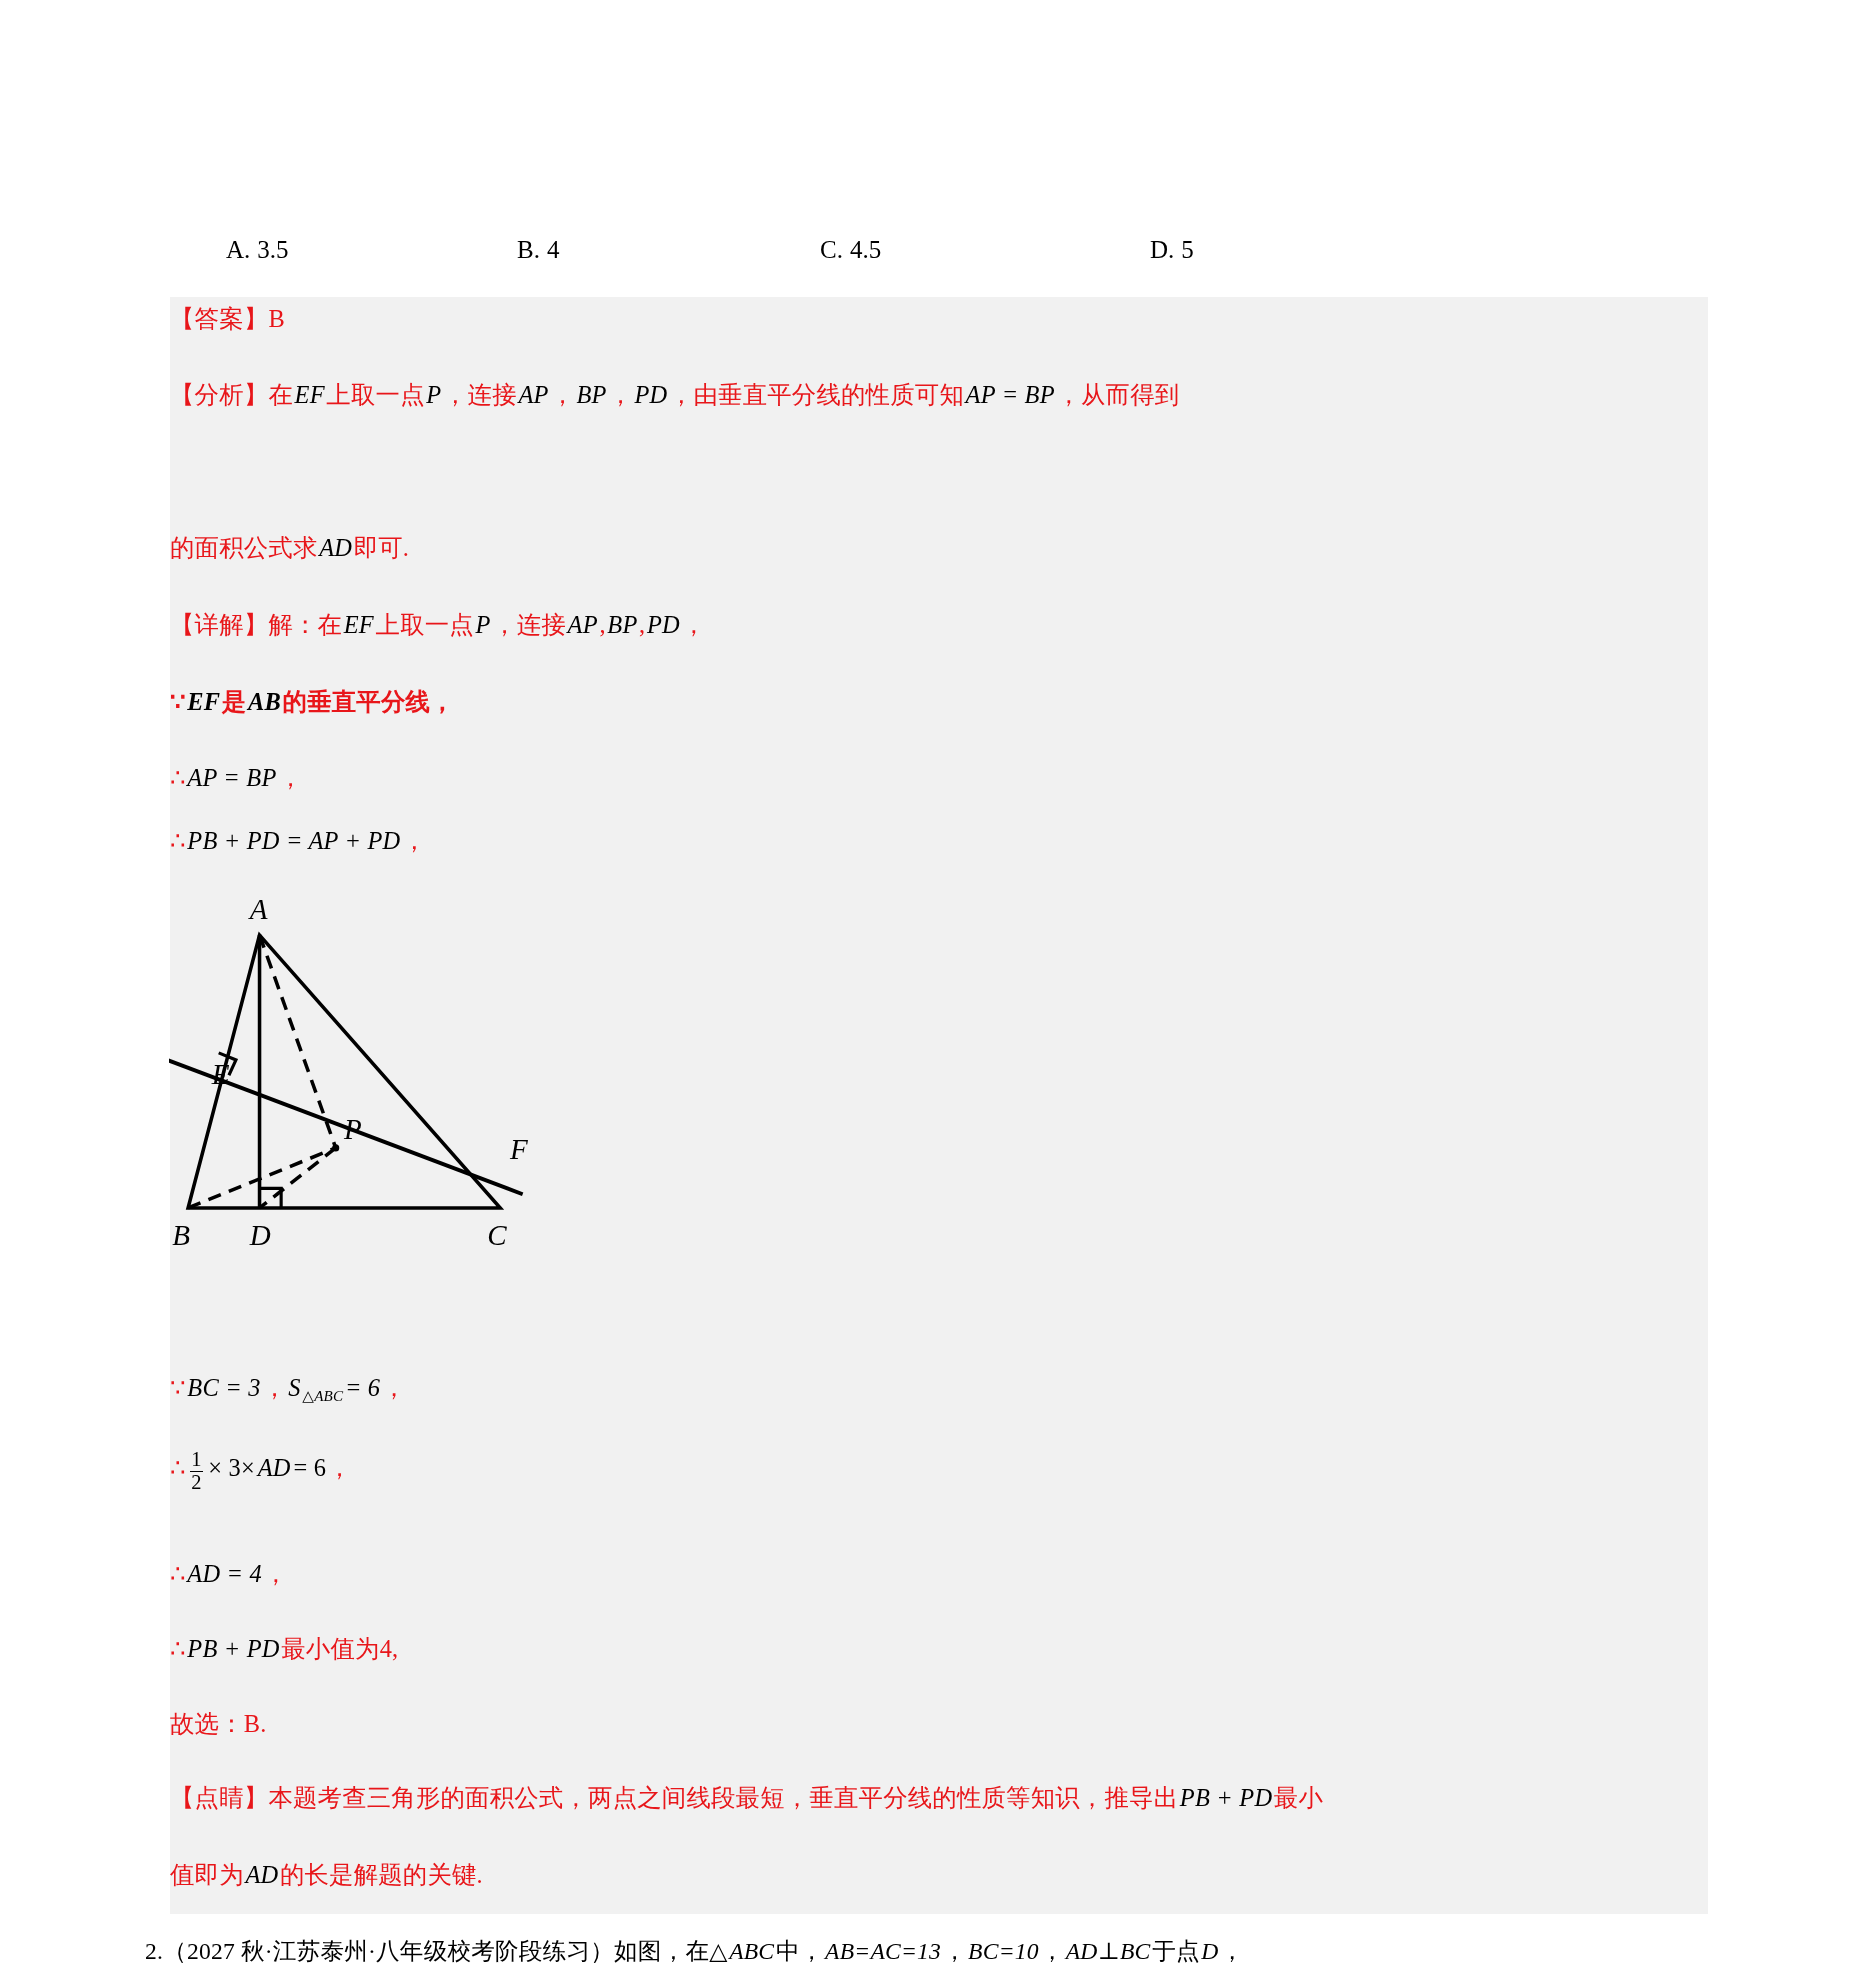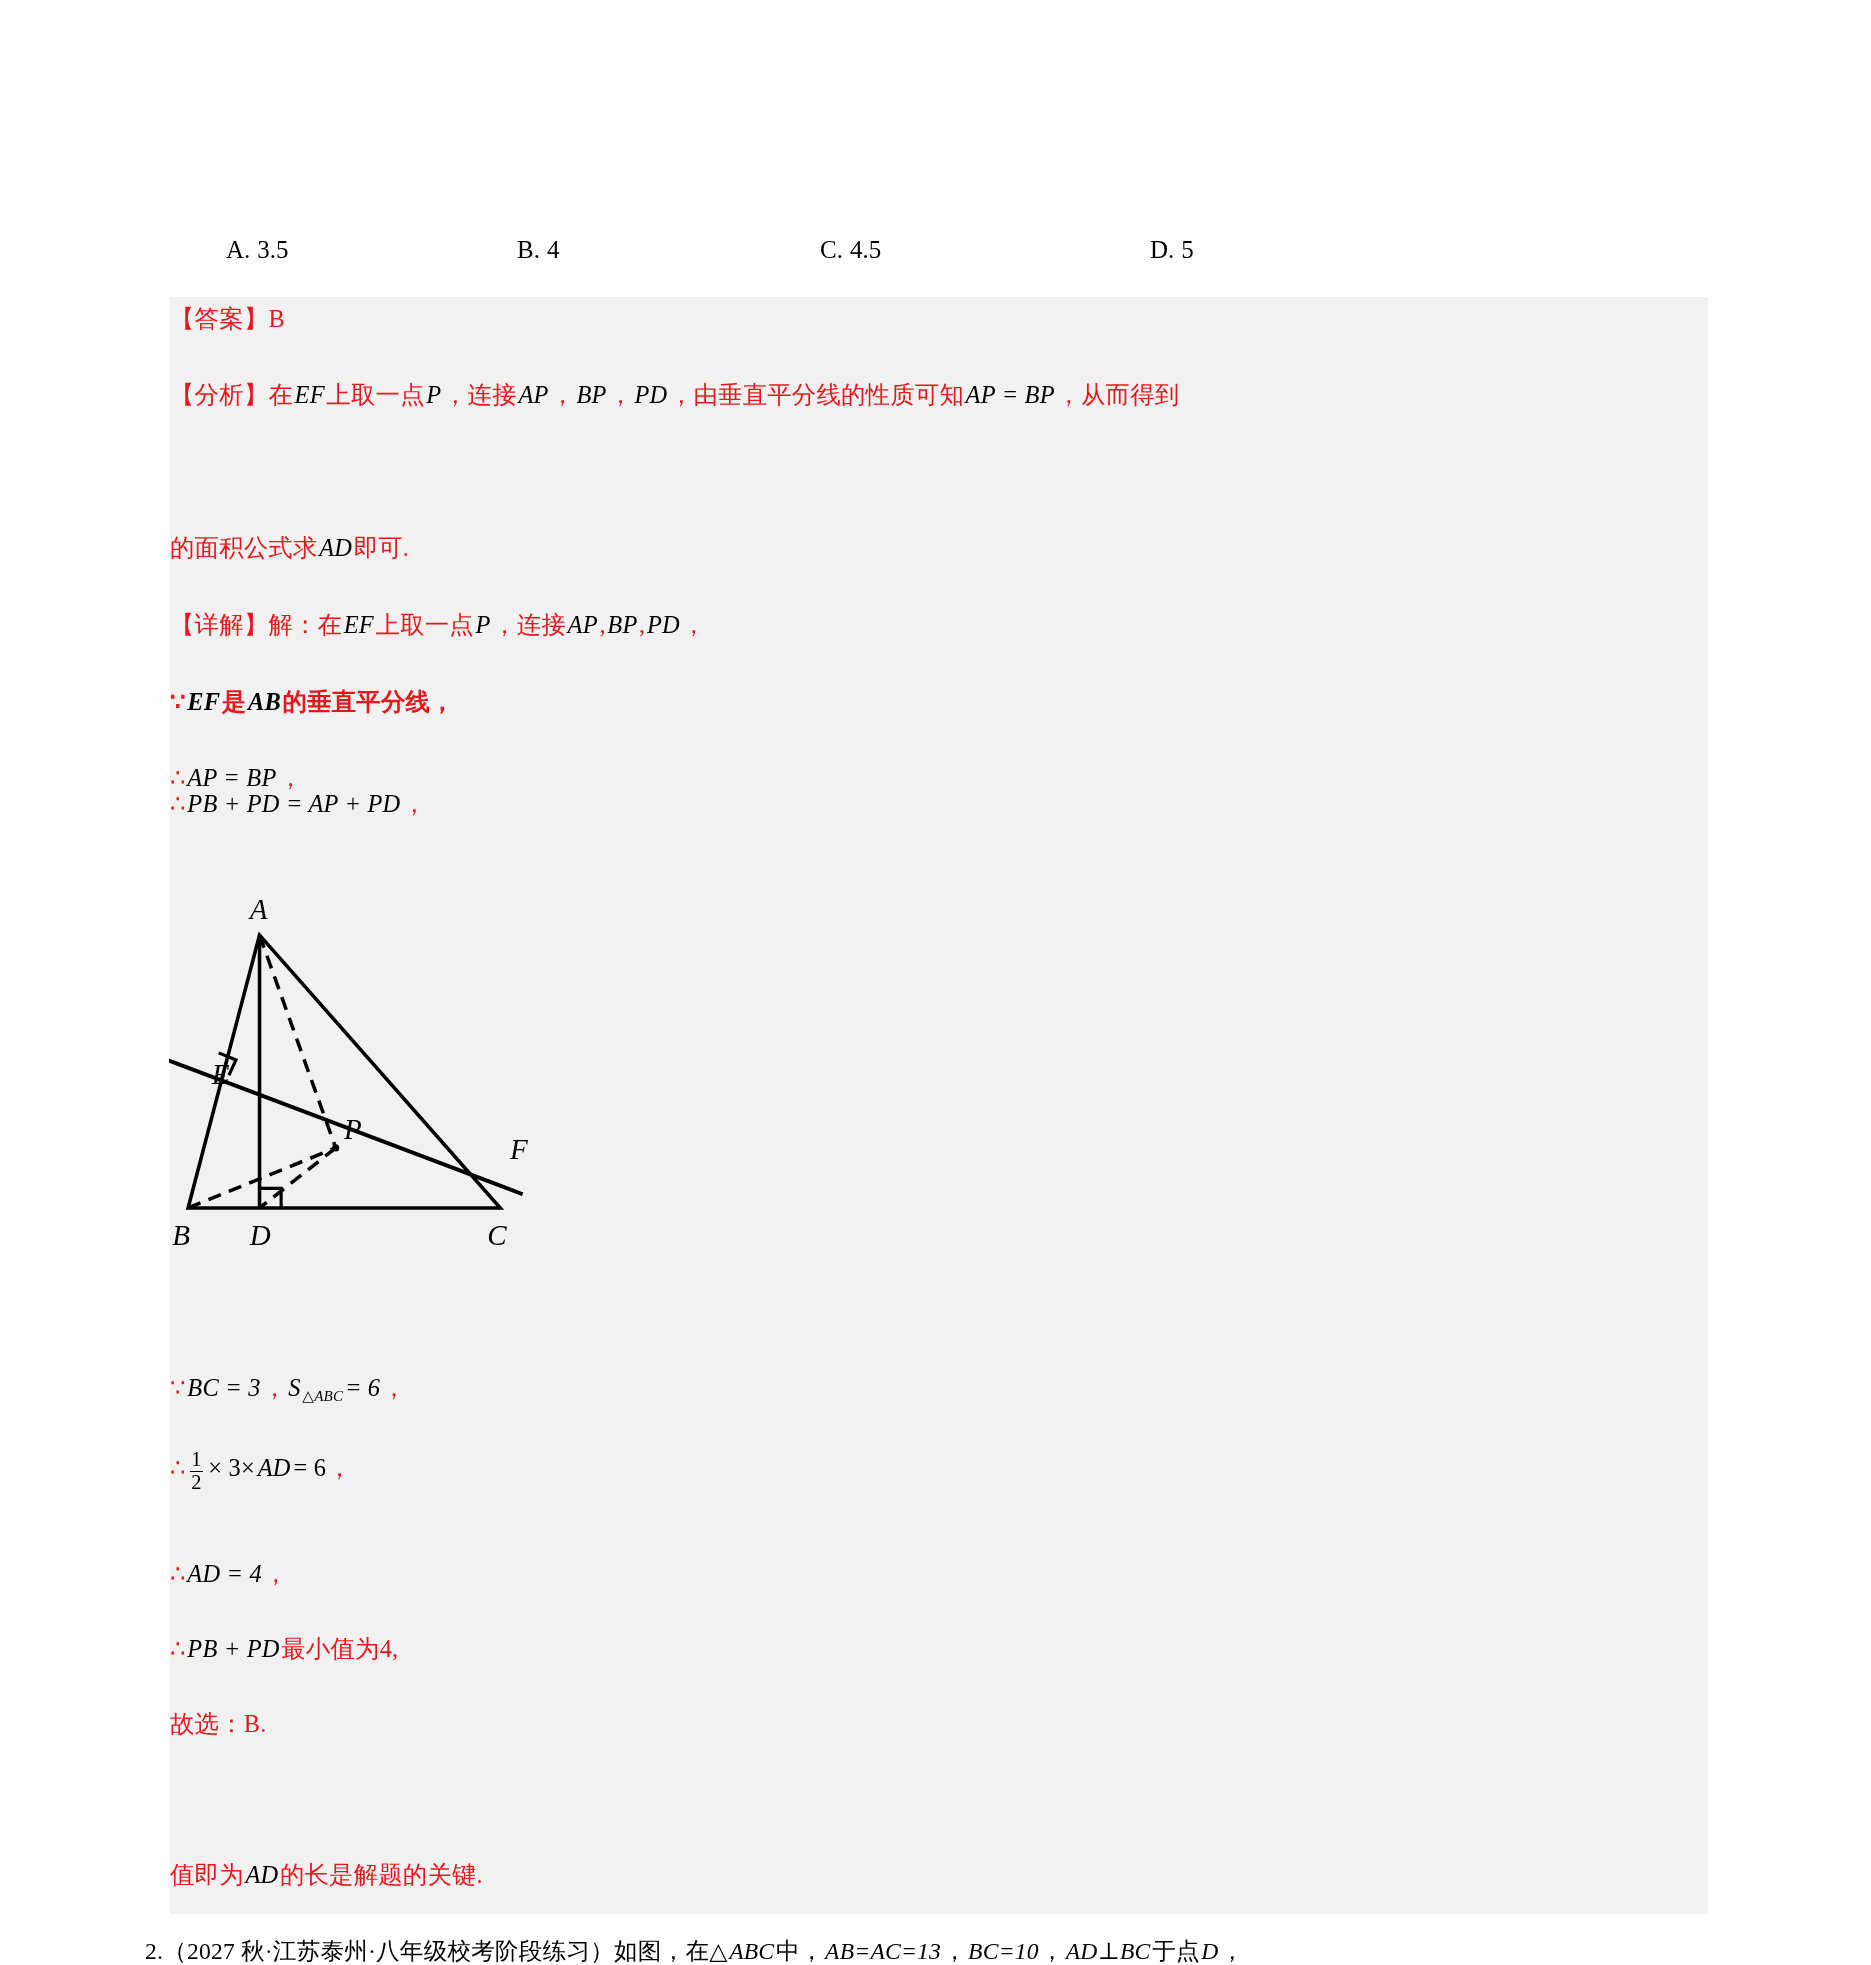--- a/index.html
+++ b/index.html
@@ -142,21 +142,21 @@
   </div>
 
   <div class="ln" style="left:170px; top:690px;font-weight:bold;">
     <span class="red">∵</span><span class="m">EF</span><span class="red">是</span><span class="m">AB</span><span class="red">的垂直平分线，</span>
   </div>
 
   <div class="ln" style="left:170px; top:766px;">
     <span class="red">∴</span><span class="m">AP = BP</span><span class="red">，</span>
   </div>
 
-  <div class="ln" style="left:170px; top:792px;">
+  <div class="ln" style="left:170px; top:829px;">
     <span class="red">∴</span><span class="m">PB + PD = AP + PD</span><span class="red">，</span>
   </div>
 
   <div id="figure">
     <svg width="401" height="377" viewBox="0 0 1020 960" xmlns="http://www.w3.org/2000/svg">
 
       <polygon points="230,130 48,825 843,825" fill="none" stroke="#000" stroke-width="9"></polygon>
 
       <line x1="230" y1="130" x2="230" y2="825" stroke="#000" stroke-width="9"></line>
 
@@ -198,20 +198,23 @@
   </div>
 
   <div class="ln" style="left:170px; top:1637px;">
     <span class="red">∴</span><span class="m">PB + PD</span><span class="red">最小值为</span><span class="red">4,</span>
   </div>
 
   <div class="ln" style="left:170px; top:1712px;">
     <span class="red">故选：</span><span class="red">B.</span>
   </div>
 
+  <div class="ln" style="left:170px; top:1786px;">
+    <span class="red">【点睛】</span><span class="red">本题考查三角形的面积公式，两点之间线段最短，垂直平分线的性质等知识，推导出</span><span class="m">PB + PD</span><span class="red">最小</span>
+  </div>
 
   <div class="ln" style="left:170px; top:1863px;">
     <span class="red">值即为</span><span class="m">AD</span><span class="red">的长是解题的关键.</span>
   </div>
 
   <div class="ln" style="left:145px; top:1940px; font-size:23.6px;">
     <span class="blk">2.</span><span class="blk">（2027 秋·江苏泰州·八年级校考阶段练习）</span><span class="blk">如图，在△</span><span class="m">ABC</span><span class="blk">中，</span><span class="m">AB=AC=13</span><span class="blk">，</span><span class="m">BC=10</span><span class="blk">，</span><span class="m">AD⊥BC</span><span class="blk">于点</span><span class="m">D</span><span class="blk">，</span>
   </div>
 
 </div>

